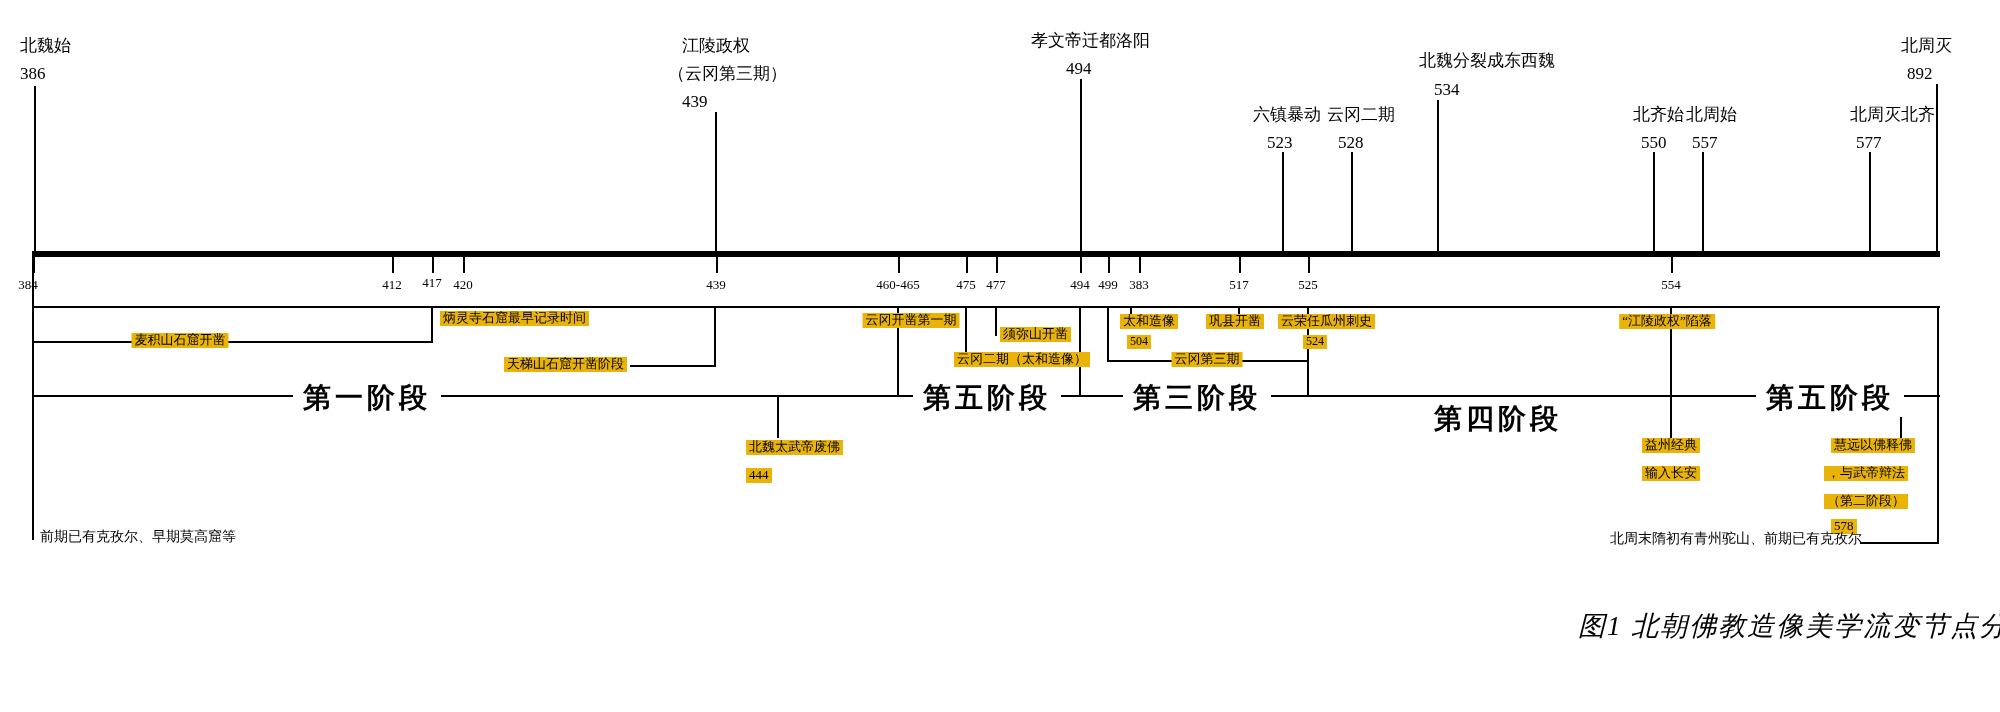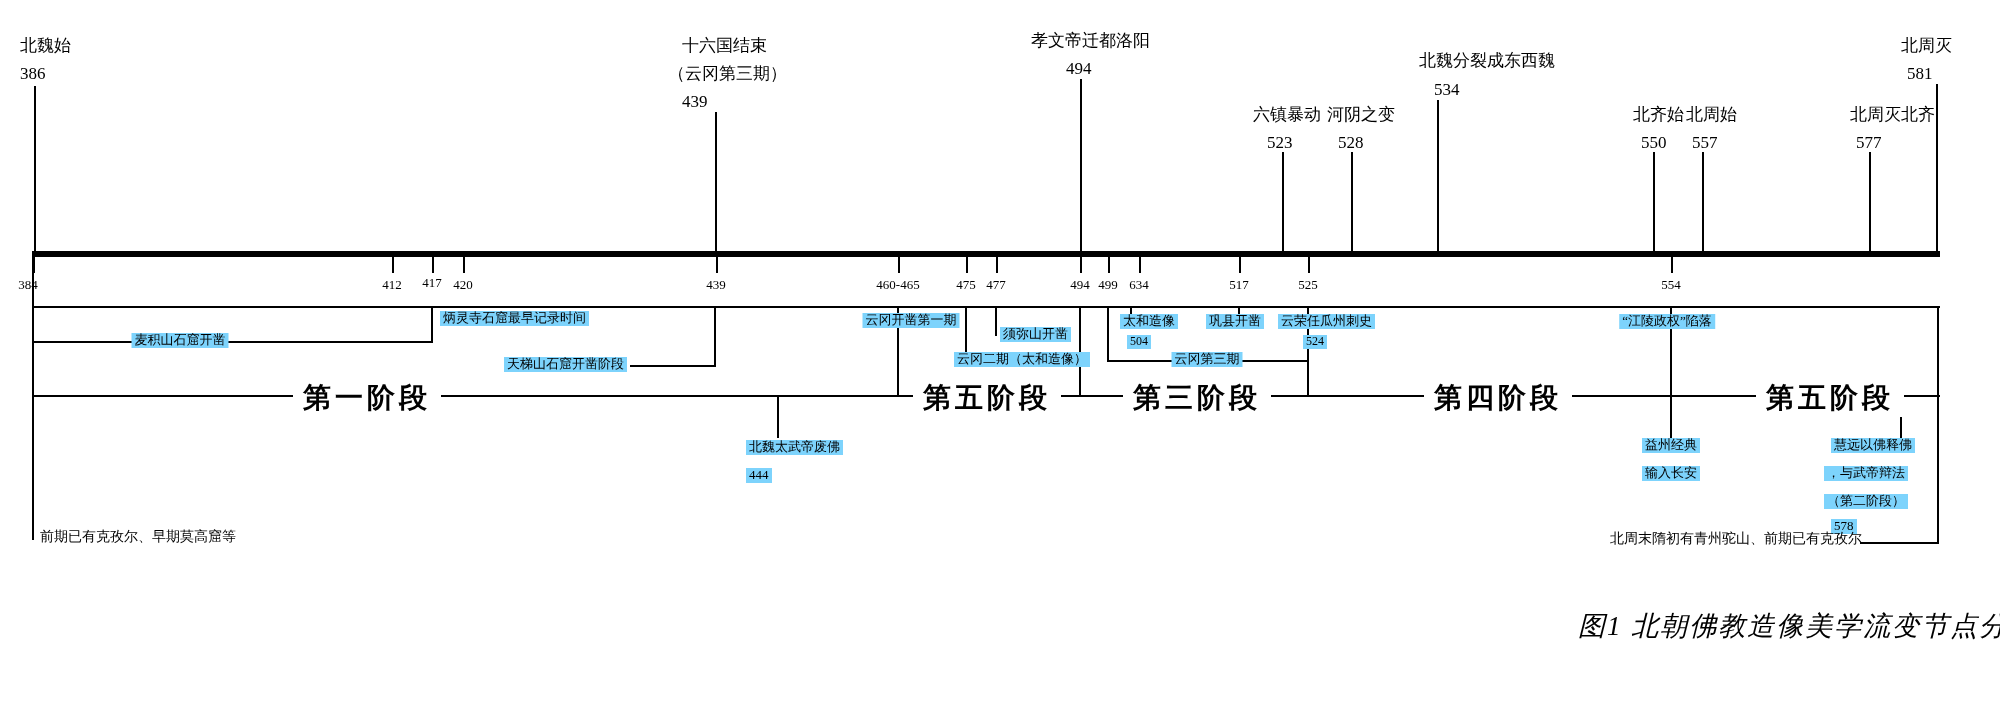--- a/index.html
+++ b/index.html
@@ -5,21 +5,21 @@
   html,body{margin:0;padding:0;background:#fff}
   #canvas{
     position:relative;width:2000px;height:712px;background:#fff;color:#000;
     font-family:"Liberation Serif","DejaVu Serif",serif;overflow:hidden
   }
   .t{position:absolute;white-space:nowrap;line-height:1.15}
   .t17{font-size:17px}
   .t13{font-size:13px}
   .t12{font-size:12px}
   .t14{font-size:14px}
-  .bg{background:#7dd3fc;padding:0 3px}
+  .bg{background:#eab308;padding:0 3px}
   .ctr{transform:translateX(-50%)}
   .vl{position:absolute;width:2px;background:#000}
   .hl{position:absolute;height:2px;background:#000}
   .axis{position:absolute;height:6px;background:#000}
   .tick{position:absolute;width:2px;height:16px;background:#000}
   .stage{
     position:absolute;font-size:28px;font-weight:bold;letter-spacing:4px;
     background:#fff;padding:0 10px;white-space:nowrap;transform:translateX(-50%)
   }
   .caption{position:absolute;font-size:27px;font-style:italic;letter-spacing:2px;white-space:nowrap}
@@ -29,47 +29,47 @@
 
 <div id="canvas">
 
   <div class="axis" style="left:32px;top:251px;width:1908px"></div>
   <div class="hl" style="left:32px;top:306px;width:1908px"></div>
   <div class="hl" style="left:32px;top:395px;width:1908px"></div>
 
   <div class="t t17" style="left:20px;top:36px">北魏始</div>
   <div class="t t17" style="left:20px;top:64px">386</div>
 
-  <div class="t t17" style="left:682px;top:36px">十六国结束</div>
+  <div class="t t17" style="left:682px;top:36px">江陵政权</div>
   <div class="t t17" style="left:668px;top:64px">（云冈第三期）</div>
   <div class="t t17" style="left:682px;top:92px">439</div>
 
   <div class="t t17" style="left:1031px;top:31px">孝文帝迁都洛阳</div>
   <div class="t t17" style="left:1066px;top:59px">494</div>
 
   <div class="t t17" style="left:1253px;top:105px">六镇暴动</div>
   <div class="t t17" style="left:1267px;top:133px">523</div>
 
-  <div class="t t17" style="left:1327px;top:105px">河阴之变</div>
+  <div class="t t17" style="left:1327px;top:105px">云冈二期</div>
   <div class="t t17" style="left:1338px;top:133px">528</div>
 
   <div class="t t17" style="left:1419px;top:51px">北魏分裂成东西魏</div>
   <div class="t t17" style="left:1434px;top:80px">534</div>
 
   <div class="t t17" style="left:1633px;top:105px">北齐始</div>
   <div class="t t17" style="left:1641px;top:133px">550</div>
 
   <div class="t t17" style="left:1686px;top:105px">北周始</div>
   <div class="t t17" style="left:1692px;top:133px">557</div>
 
   <div class="t t17" style="left:1850px;top:105px">北周灭北齐</div>
   <div class="t t17" style="left:1856px;top:133px">577</div>
 
   <div class="t t17" style="left:1901px;top:36px">北周灭</div>
-  <div class="t t17" style="left:1907px;top:64px">581</div>
+  <div class="t t17" style="left:1907px;top:64px">892</div>
 
   <div class="vl" style="left:34px;top:86px;height:165px"></div>
   <div class="vl" style="left:715px;top:112px;height:139px"></div>
   <div class="vl" style="left:1080px;top:79px;height:172px"></div>
   <div class="vl" style="left:1282px;top:152px;height:99px"></div>
   <div class="vl" style="left:1351px;top:152px;height:99px"></div>
   <div class="vl" style="left:1437px;top:100px;height:151px"></div>
   <div class="vl" style="left:1653px;top:152px;height:99px"></div>
   <div class="vl" style="left:1702px;top:152px;height:99px"></div>
   <div class="vl" style="left:1869px;top:152px;height:99px"></div>
@@ -93,21 +93,21 @@
   <div class="t t13 ctr" style="left:28px;top:278px">384</div>
   <div class="t t13 ctr" style="left:392px;top:278px">412</div>
   <div class="t t13 ctr" style="left:432px;top:276px">417</div>
   <div class="t t13 ctr" style="left:463px;top:278px">420</div>
   <div class="t t13 ctr" style="left:716px;top:278px">439</div>
   <div class="t t13 ctr" style="left:898px;top:278px">460-465</div>
   <div class="t t13 ctr" style="left:966px;top:278px">475</div>
   <div class="t t13 ctr" style="left:996px;top:278px">477</div>
   <div class="t t13 ctr" style="left:1080px;top:278px">494</div>
   <div class="t t13 ctr" style="left:1108px;top:278px">499</div>
-  <div class="t t13 ctr" style="left:1139px;top:278px">634</div>
+  <div class="t t13 ctr" style="left:1139px;top:278px">383</div>
   <div class="t t13 ctr" style="left:1239px;top:278px">517</div>
   <div class="t t13 ctr" style="left:1308px;top:278px">525</div>
   <div class="t t13 ctr" style="left:1671px;top:278px">554</div>
 
   <div class="vl" style="left:32px;top:257px;height:283px"></div>
   <div class="vl" style="left:1937px;top:308px;height:236px"></div>
   <div class="hl" style="left:1860px;top:542px;width:79px"></div>
 
   <div class="hl" style="left:33px;top:341px;width:400px"></div>
   <div class="vl" style="left:431px;top:308px;height:35px"></div>
@@ -161,18 +161,18 @@
   <div class="t t13 bg" style="left:1824px;top:466px">，与武帝辩法</div>
   <div class="t t13 bg" style="left:1824px;top:494px">（第二阶段）</div>
   <div class="t t13 bg" style="left:1831px;top:519px">578</div>
 
   <div class="t t14" style="left:40px;top:529px">前期已有克孜尔、早期莫高窟等</div>
   <div class="t t14" style="left:1610px;top:531px">北周末隋初有青州驼山、前期已有克孜尔</div>
 
   <div class="stage" style="left:367px;top:379px">第一阶段</div>
   <div class="stage" style="left:987px;top:379px">第五阶段</div>
   <div class="stage" style="left:1197px;top:379px">第三阶段</div>
-  <div class="stage" style="left:1498px;top:379px">第四阶段</div>
+  <div class="stage" style="left:1498px;top:400px">第四阶段</div>
   <div class="stage" style="left:1830px;top:379px">第五阶段</div>
 
   <div class="caption" style="left:1578px;top:608px">图1 北朝佛教造像美学流变节点分段</div>
 
 </div>
 
 </body></html>

